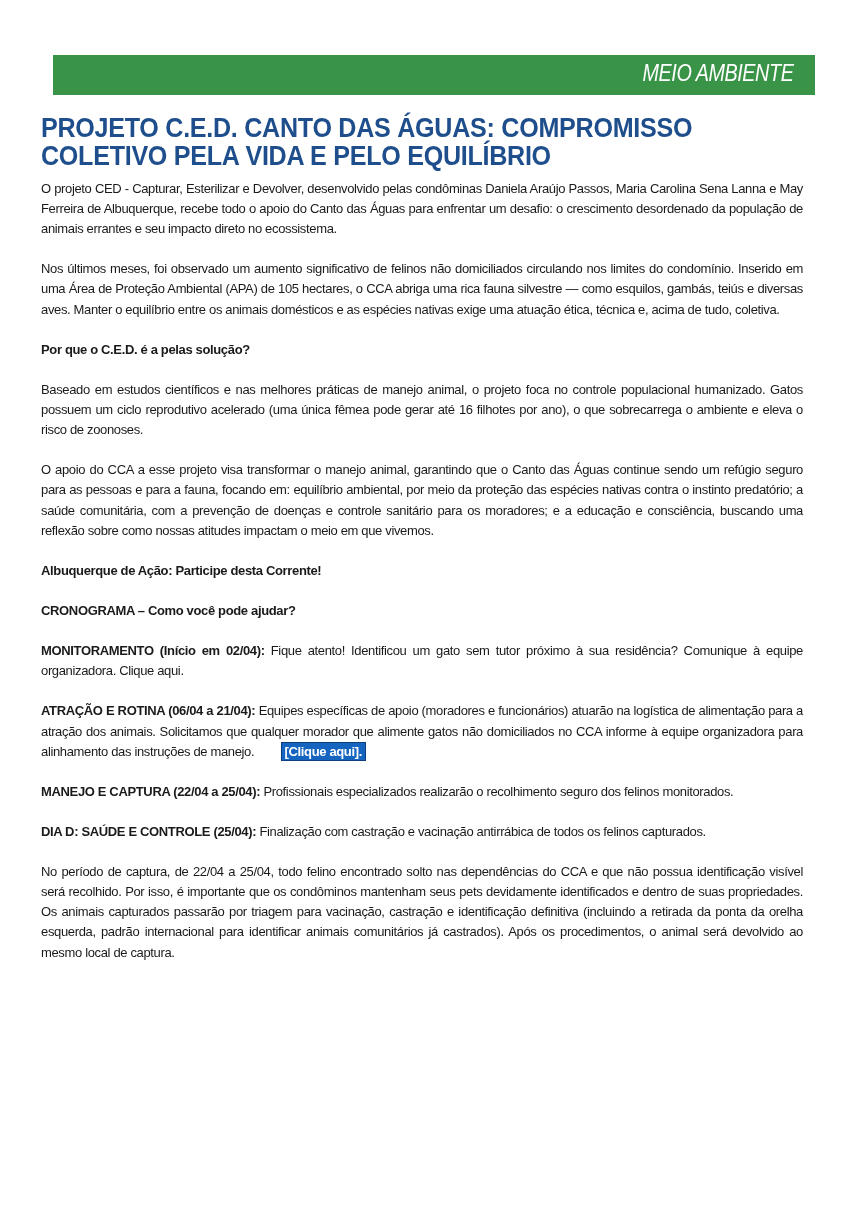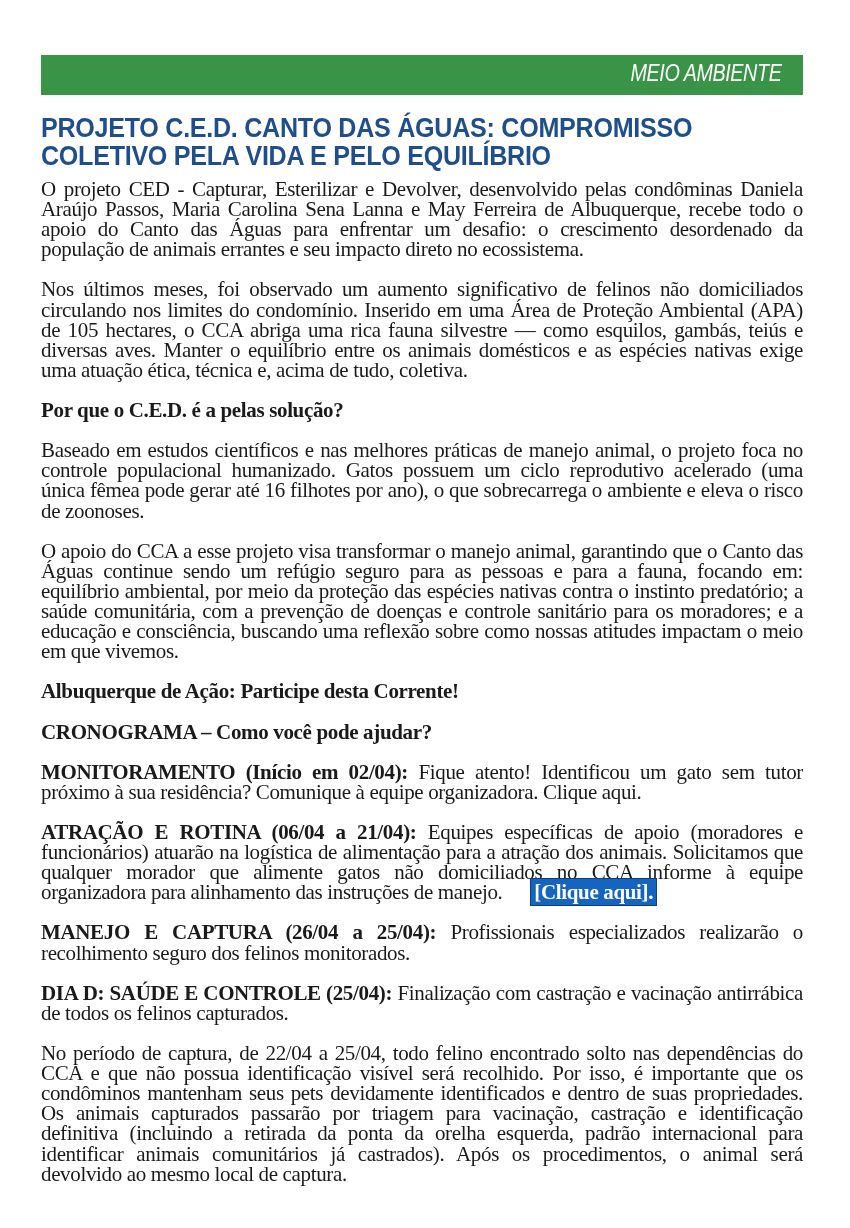--- a/index.html
+++ b/index.html
@@ -10,21 +10,21 @@
     body {
       width: 850px;
       height: 1228px;
       position: relative;
       overflow: hidden;
       font-family: "Liberation Sans", sans-serif;
       color: #1a1a1a;
     }
     .section-band {
       position: absolute;
-      left: 41px;
+      left: 53px;
       top: 55px;
       width: 762px;
       height: 40px;
       background: #3a9447;
       box-sizing: border-box;
     }
     .section-band .label {
       position: absolute;
       right: 22px;
       top: 5px;
@@ -50,22 +50,22 @@
       color: #1f4e8c;
       letter-spacing: -0.3px;
       transform: scaleX(0.93);
       transform-origin: left top;
     }
     .content {
       position: absolute;
       left: 41px;
       top: 179px;
       width: 762px;
-      font-family: Liberation Serif, serif;
-      font-size: 21px;
+      font-family: Liberation Sans, sans-serif;
+      font-size: 13px;
       line-height: 20.1px;
       color: #1a1a1a;
     }
     .content p {
       margin: 0 0 20.1px 0;
       text-align: justify;
       letter-spacing: -0.35px;
     }
     .content p.heading {
       font-weight: bold;
@@ -98,18 +98,18 @@
   <p class="heading">Por que o C.E.D. é a pelas solução?</p>
   <p>Baseado em estudos científicos e nas melhores práticas de manejo animal, o projeto foca no controle populacional humanizado. Gatos possuem um ciclo reprodutivo acelerado (uma única fêmea pode gerar até 16 filhotes por ano), o que sobrecarrega o ambiente e eleva o risco de zoonoses.</p>
   <p>O apoio do CCA a esse projeto visa transformar o manejo animal, garantindo que o Canto das Águas continue sendo um refúgio seguro para as pessoas e para a fauna, focando em: equilíbrio ambiental, por meio da proteção das espécies nativas contra o instinto predatório; a saúde comunitária, com a prevenção de doenças e controle sanitário para os moradores; e a educação e consciência, buscando uma reflexão sobre como nossas atitudes impactam o meio em que vivemos.</p>
   <p class="heading">Albuquerque de Ação: Participe desta Corrente!</p>
   <p class="heading">CRONOGRAMA – Como você pode ajudar?</p>
 
   <p><b>MONITORAMENTO (Início em 02/04):</b><span> Fique atento!  Identificou um gato sem tutor próximo à sua residência? Comunique à equipe organizadora. Clique aqui.</span></p>
 
   <p><b>ATRAÇÃO E ROTINA (06/04 a 21/04):</b><span> Equipes específicas de apoio (moradores e funcionários) atuarão na logística de alimentação para a atração dos animais. Solicitamos que qualquer morador que alimente gatos não domiciliados no CCA informe à equipe organizadora para alinhamento das instruções de manejo. </span><span class="link-highlight">[Clique aqui].</span></p>
 
-  <p><b>MANEJO E CAPTURA (26/04 a 25/04):</b><span> Profissionais especializados realizarão o recolhimento seguro dos felinos monitorados.</span></p>
+  <p><b>MANEJO E CAPTURA (22/04 a 25/04):</b><span> Profissionais especializados realizarão o recolhimento seguro dos felinos monitorados.</span></p>
 
   <p><b>DIA D: SAÚDE E CONTROLE (25/04):</b><span> Finalização com castração e vacinação antirrábica de todos os felinos capturados.</span></p>
 
   <p>No período de captura, de 22/04 a 25/04, todo felino encontrado solto nas dependências do CCA e que não possua identificação visível será recolhido. Por isso, é importante que os condôminos mantenham seus pets devidamente identificados e dentro de suas propriedades. Os animais capturados passarão por triagem para vacinação, castração e identificação definitiva (incluindo a retirada da ponta da orelha esquerda, padrão internacional para identificar animais comunitários já castrados). Após os procedimentos, o animal será devolvido ao mesmo local de captura.</p>
 </div>
 
 </body></html>

